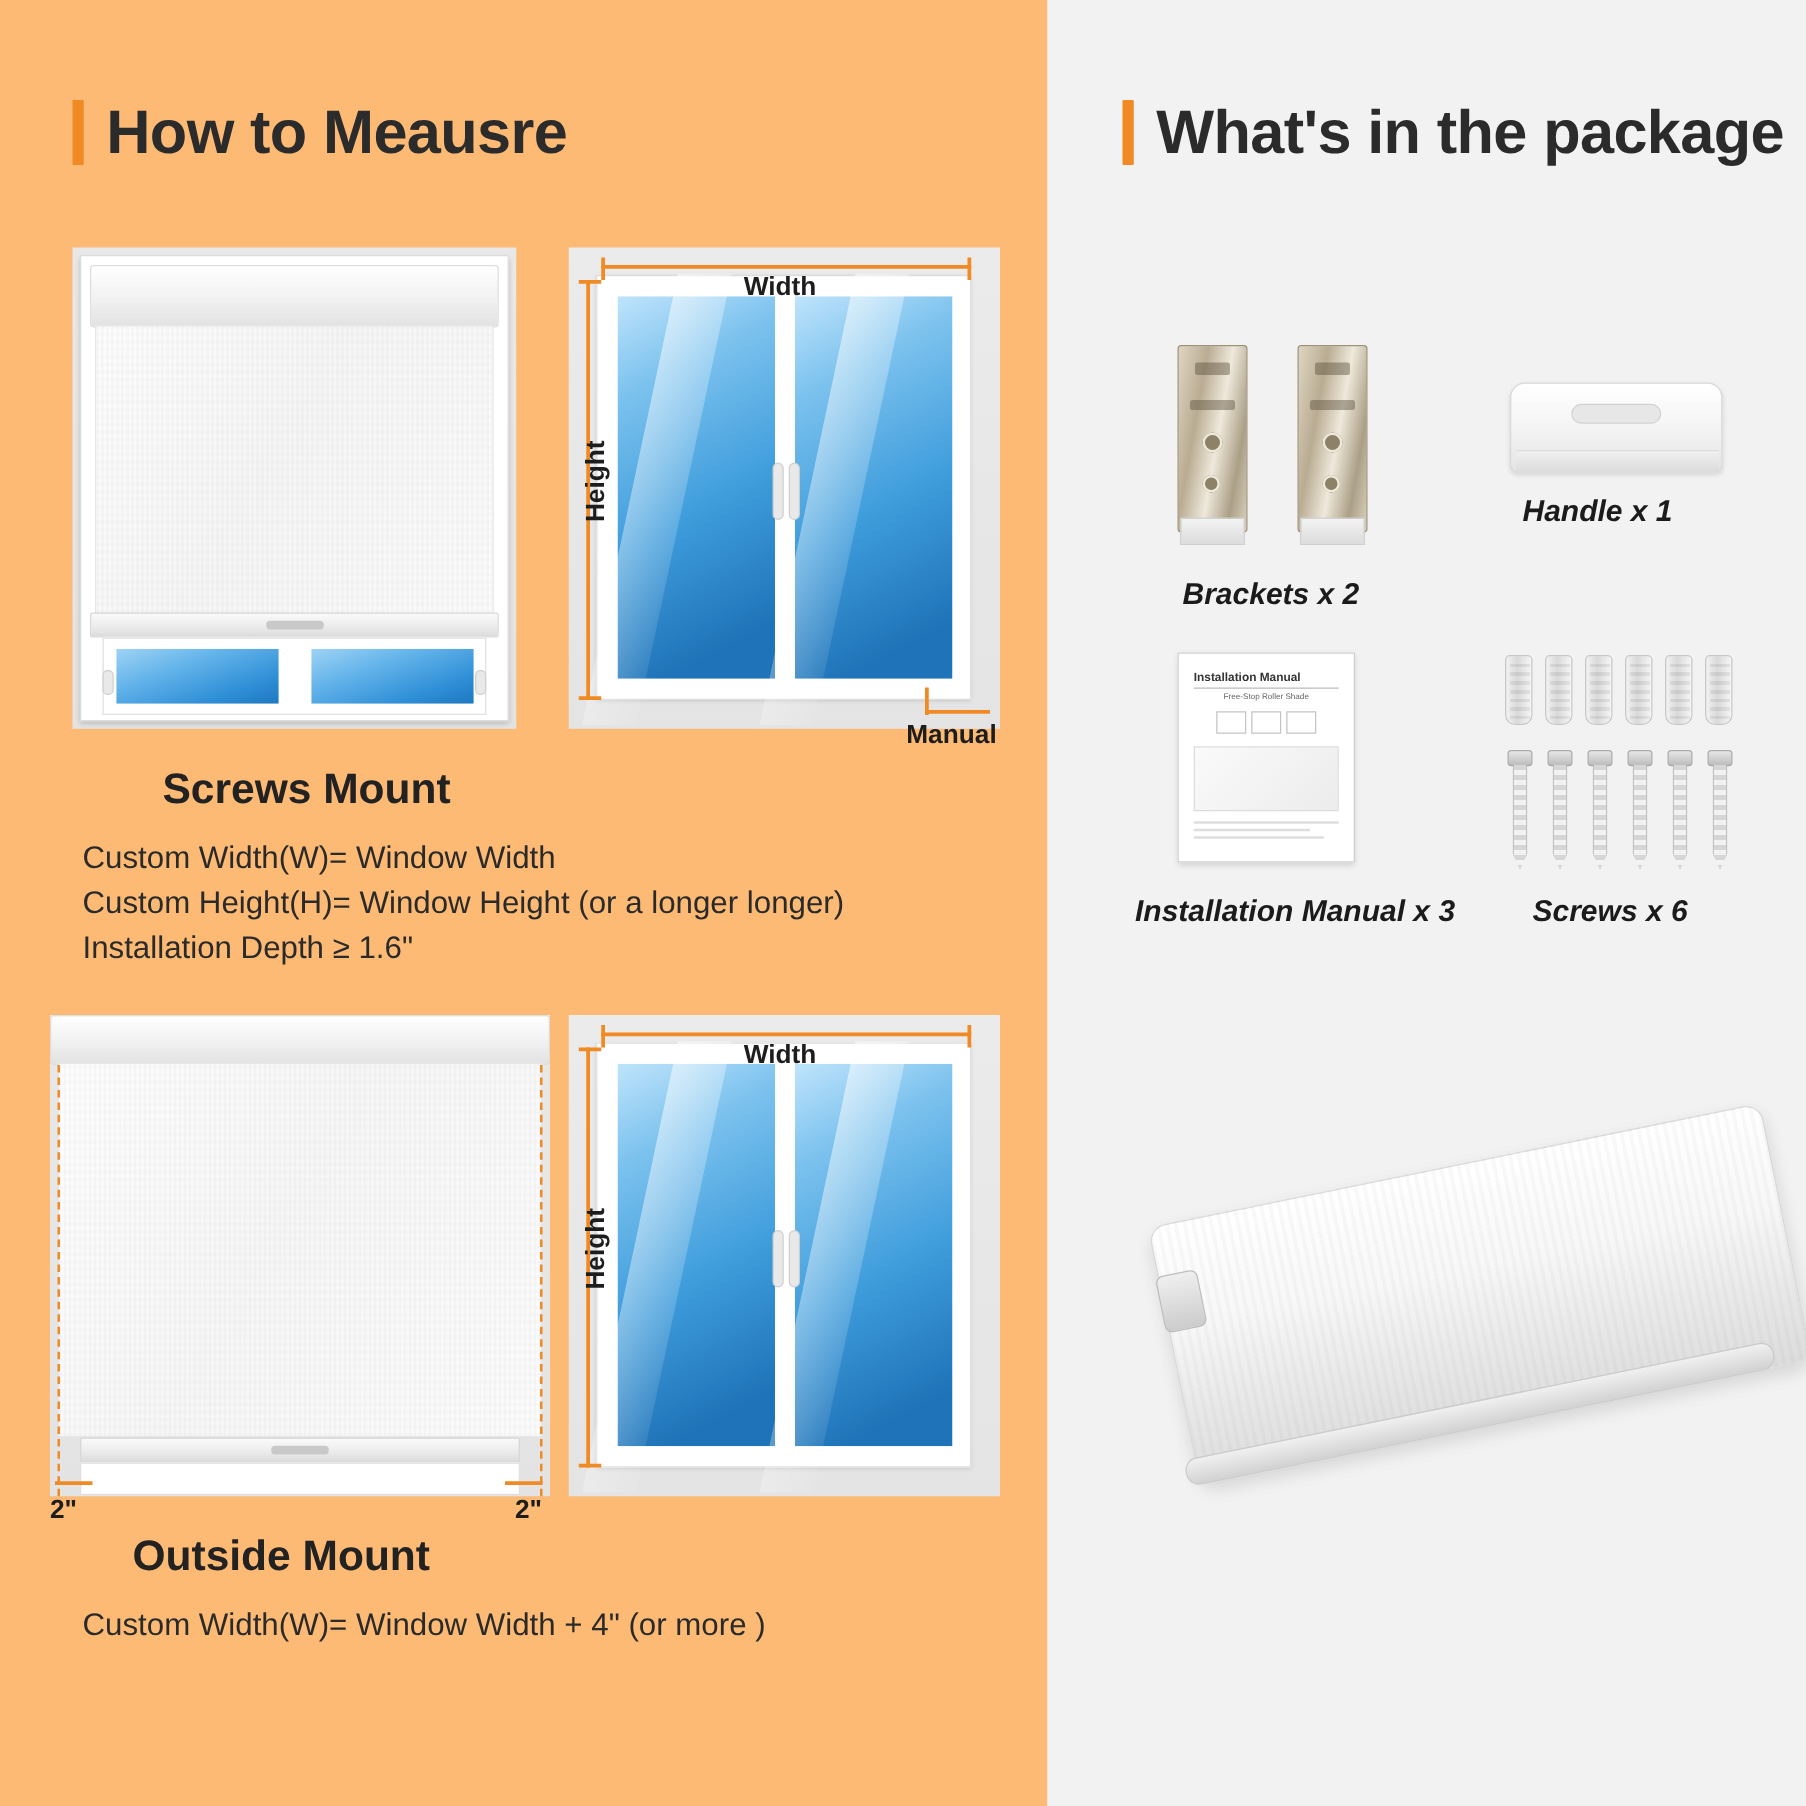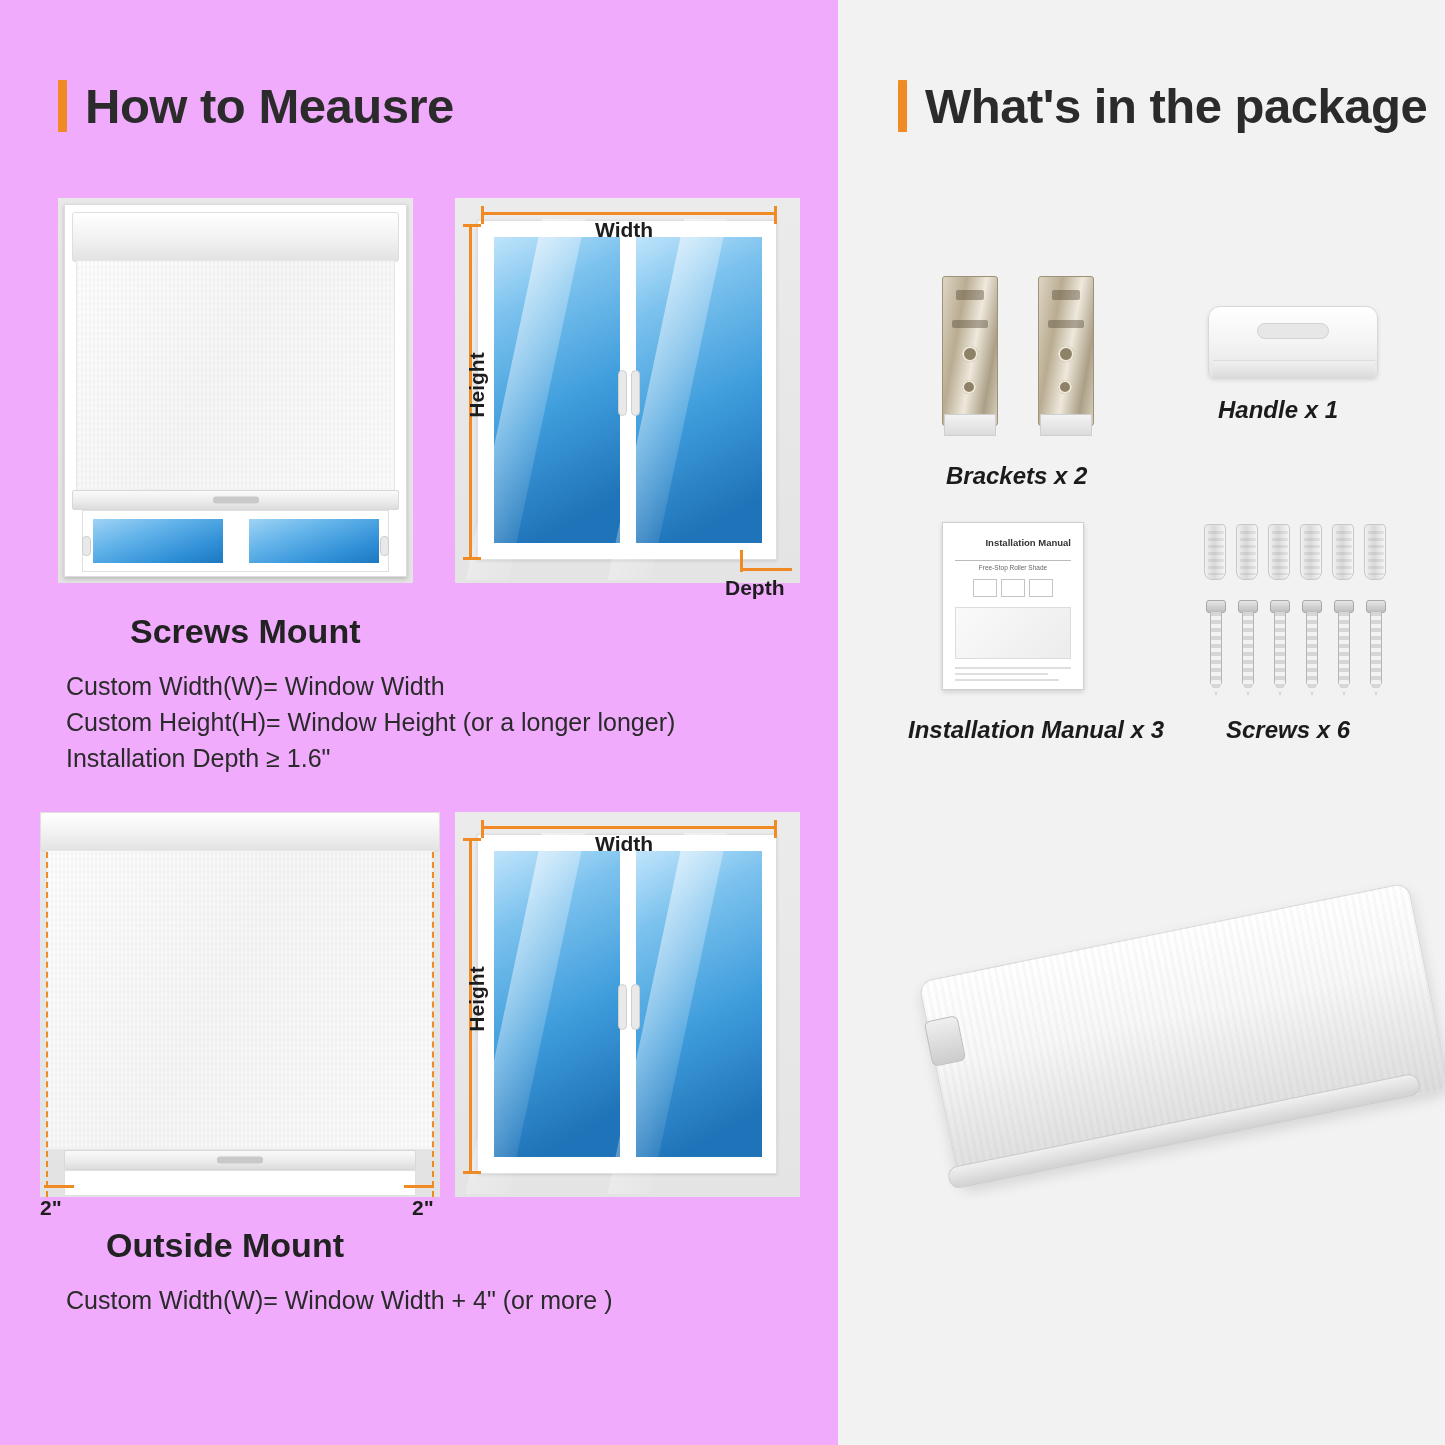--- a/index.html
+++ b/index.html
@@ -6,21 +6,21 @@
   html, body { margin:0; padding:0; }
   body {
     width:1445px; height:1445px;
     background:#ffffff;
     font-family:"Liberation Sans", sans-serif;
     color:#231f20;
     overflow:hidden;
     position:relative;
   }
   .page { position:relative; width:1445px; height:1445px; display:flex; }
-  .left-panel { width:838px; height:100%; position:relative; background:#f0abfc; }
+  .left-panel { width:838px; height:100%; position:relative; background:#fdba74; }
   .right-panel { flex:1; height:100%; position:relative; background:#f2f2f2; }
   .divider { position:absolute; left:838px; top:0; width:2px; height:100%; background:#d9d9d9; }
 
   
   .heading { display:flex; align-items:center; position:absolute; }
   .heading .bar { width:9px; height:52px; background:#f08a24; margin-right:18px; border-radius:1px; }
   .heading .htext { font-size:49px; font-weight:bold; color:#2b2b2b; letter-spacing:-0.5px; white-space:nowrap; }
 
   
   .shade-fig { position:absolute; }
@@ -118,21 +118,21 @@
   .handle-part::after{
     content:""; position:absolute; left:4px; bottom:0; width:162px; height:16px;
     background:linear-gradient(180deg,#f0f0f0,#dcdcdc); border-top:1px solid #dcdcdc;
   }
 
   .manual{
     position:absolute; width:142px; height:168px; background:#ffffff;
     border:1px solid #cfcfcf; box-shadow:0 2px 5px rgba(0,0,0,.15);
     padding:14px 12px;
   }
-  .manual .m-title{ font-size:9.5px; font-weight:bold; text-align:right; color:#333; border-bottom:1px solid #bbb; padding-bottom:12px;}
+  .manual .m-title{ font-size:9.5px; font-weight:bold; text-align:left; color:#333; border-bottom:1px solid #bbb; padding-bottom:2px;}
   .manual .m-sub{ font-size:6.5px; text-align:center; color:#666; margin-top:3px; }
   .manual .m-boxes{ display:flex; gap:4px; justify-content:center; margin-top:8px; }
   .manual .m-box{ width:24px; height:18px; border:1px solid #c4c4c4; }
   .manual .m-pic{ margin-top:10px; height:52px; border:1px solid #dcdcdc; background:linear-gradient(135deg,#fafafa,#ececec); }
   .manual .m-lines{ margin-top:8px; }
   .manual .m-line{ height:2px; background:#dedede; margin-bottom:4px; }
 
   .anchor{
     position:absolute; width:22px; height:56px;
     background:linear-gradient(90deg,#f2f2f2,#d9d9d9 45%,#f6f6f6);
@@ -220,21 +220,21 @@
       <div class="tick" style="left:319px; top:8px; width:3px; height:18px;"></div>
       <div class="dim-label" style="left:140px; top:20px;">Width</div>
 
       <div class="mark v" style="left:14px; top:26px; height:336px;"></div>
       <div class="tick" style="left:8px; top:26px; width:18px; height:3px;"></div>
       <div class="tick" style="left:8px; top:359px; width:18px; height:3px;"></div>
       <div class="dim-label rot" style="left:-18px; top:175px; width:80px; text-align:center;">Height</div>
 
       <div class="mark h" style="left:285px; top:370px; width:52px;"></div>
       <div class="tick" style="left:285px; top:352px; width:3px; height:22px;"></div>
-      <div class="dim-label" style="left:270px; top:378px;">Depth</div>
+      <div class="dim-label" style="left:270px; top:378px;">Manual</div>
     </div>
 
     <div class="mount-title" style="left:130px; top:612px;">Screws Mount</div>
     <div class="spec" style="left:66px; top:668px; width:720px;">
       <div>Custom Width(W)= Window Width</div>
       <div>Custom Height(H)= Window Height (or a longer longer)</div>
       <div>Installation Depth ≥ 1.6"</div>
     </div>
 
     <div class="shade-fig" style="left:40px; top:812px; width:400px; height:385px;">

